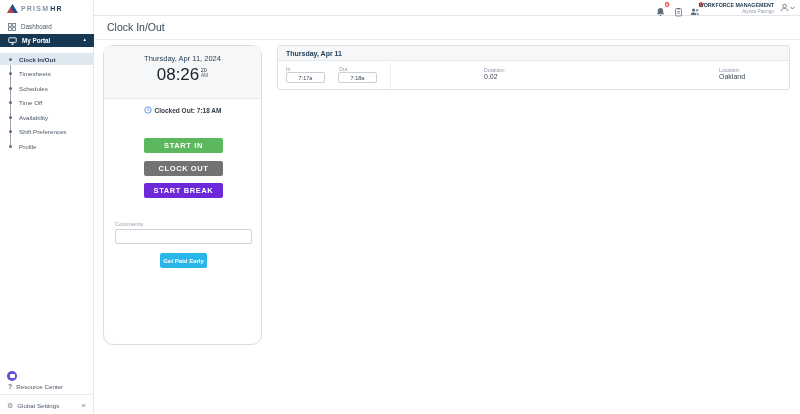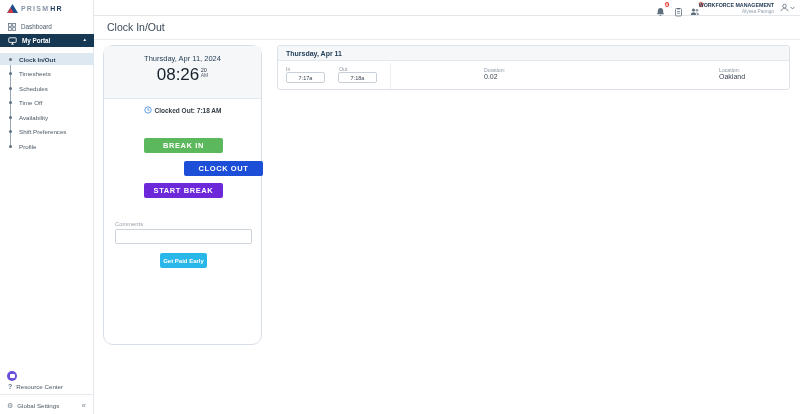--- a/index.html
+++ b/index.html
@@ -56,21 +56,21 @@
   .card-date { margin-top:8px; text-align:center; font-size:7.5px; color:#2a4257; }
   .time-row { display:flex; justify-content:center; align-items:flex-start; margin-top:3px; }
   .time-main { font-size:17px; color:#16212c; line-height:1.05; }
   .time-sup { display:flex; flex-direction:column; margin-left:1.5px; margin-top:1px; }
   .time-seconds { font-size:5.5px; color:#2a333c; line-height:1.1; }
   .time-meridiem { font-size:5px; color:#5a6570; line-height:1.1; }
   .status-row { position:absolute; top:60px; left:0; width:100%; display:flex; justify-content:center; align-items:center; gap:3px; }
   .status-text { font-size:6.5px; font-weight:700; color:#333d46; }
   .btn { position:absolute; left:40px; width:79px; height:15px; border:none; border-radius:2px; color:#fff; font-weight:700; font-size:7.5px; letter-spacing:0.6px; font-family:"Liberation Sans", sans-serif; cursor:pointer; }
   .btn-clock-in { top:92px; background:#5cb85c; }
-  .btn-clock-out { top:115px; background:#1d4ed8;margin-left:40px; }
+  .btn-clock-out { top:115px; background:#737373; }
   .btn-start-break { top:137px; background:#6d28d9; }
   .comments-label { position:absolute; left:11px; top:175px; font-size:5.8px; color:#97a2ad; }
   .comments-input { position:absolute; left:11px; top:183px; width:137px; height:15px; border:1px solid #ccd3da; border-radius:2px; font-size:6px; padding:0 3px; font-family:"Liberation Sans", sans-serif; }
   .btn-paid-early { position:absolute; left:56px; top:207px; width:47px; height:15px; background:#29b7ea; border:none; border-radius:2px; color:#fff; font-size:6px; font-weight:700; font-family:"Liberation Sans", sans-serif; cursor:pointer; }
 
   
   .day-panel { position:absolute; left:277px; top:45px; width:513px; height:45px; border:1px solid #dbe1e7; border-radius:3px; background:#fff; }
   .day-header { position:absolute; left:0; top:0; width:100%; height:15px; background:#f5f7f9; border-bottom:1px solid #e4e9ed; border-radius:3px 3px 0 0; display:flex; align-items:center; padding-left:8px; font-size:7px; font-weight:700; color:#1d3a55; }
   .cell-label { position:absolute; font-size:5.2px; color:#8b97a3; }
   .lbl-in { left:8px; top:20px; }
@@ -220,21 +220,21 @@
     </div>
 
     <div class="status-row">
       <svg width="8" height="8" viewBox="0 0 8 8">
         <circle cx="4" cy="4" r="3.2" fill="none" stroke="#4f93d8" stroke-width="0.9"></circle>
         <path d="M4 2.2 V4 L5.4 4.8" fill="none" stroke="#4f93d8" stroke-width="0.9"></path>
       </svg>
       <span class="status-text">Clocked Out: 7:18 AM</span>
     </div>
 
-    <button class="btn btn-clock-in">BREAK IN</button>
+    <button class="btn btn-clock-in">START IN</button>
     <button class="btn btn-clock-out">CLOCK OUT</button>
     <button class="btn btn-start-break">START BREAK</button>
 
     <label class="comments-label">Comments</label>
     <input class="comments-input" type="text" value="" style="">
 
     <button class="btn-paid-early">Get Paid Early</button>
   </section>
 
   <section class="day-panel">

